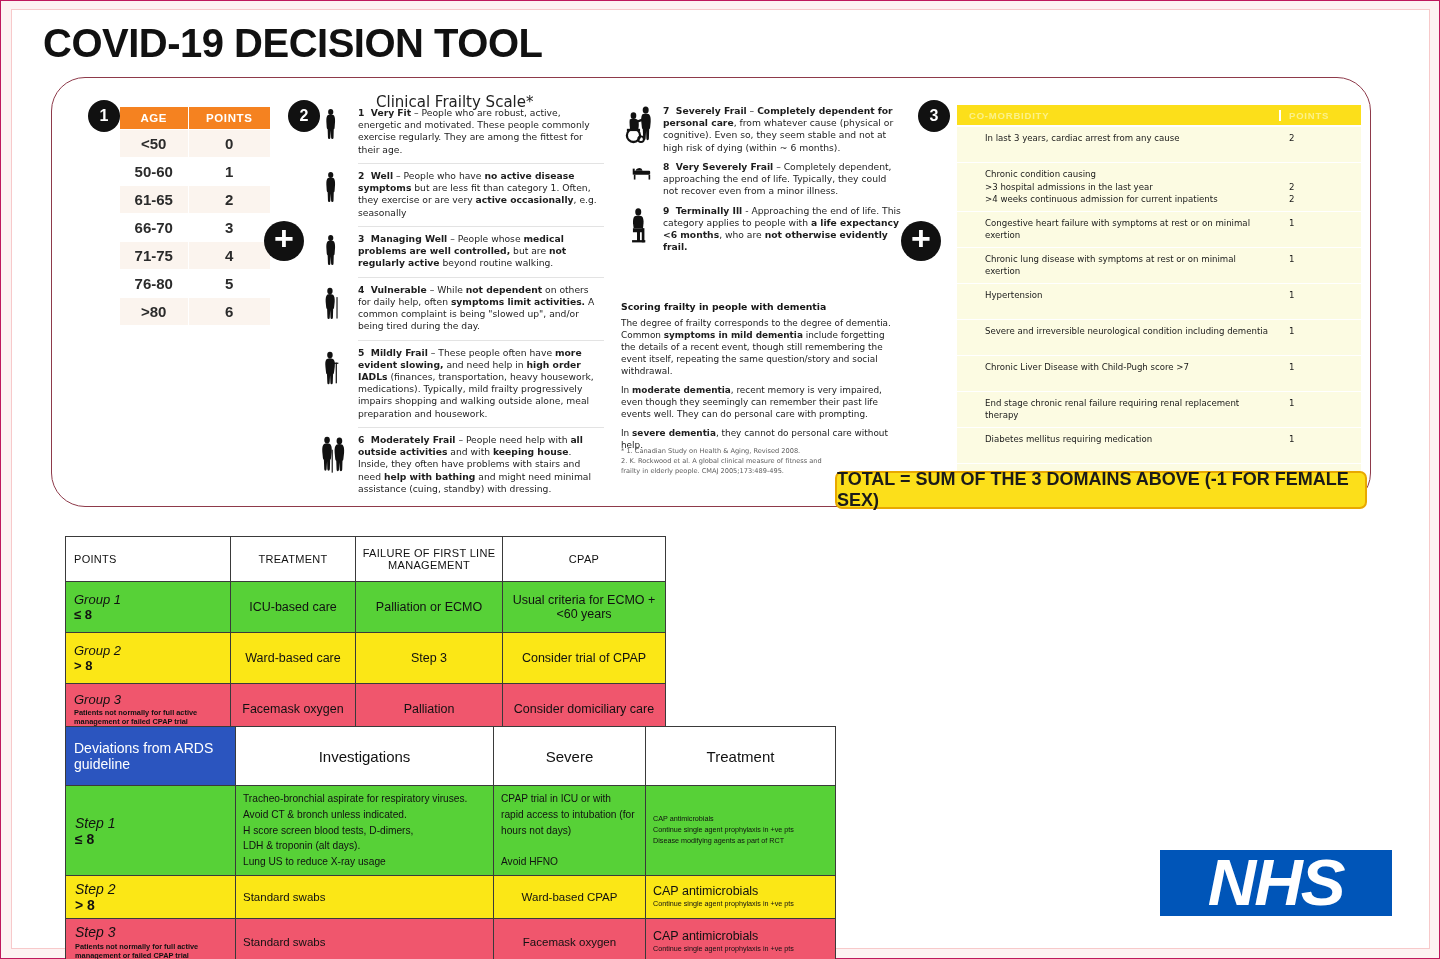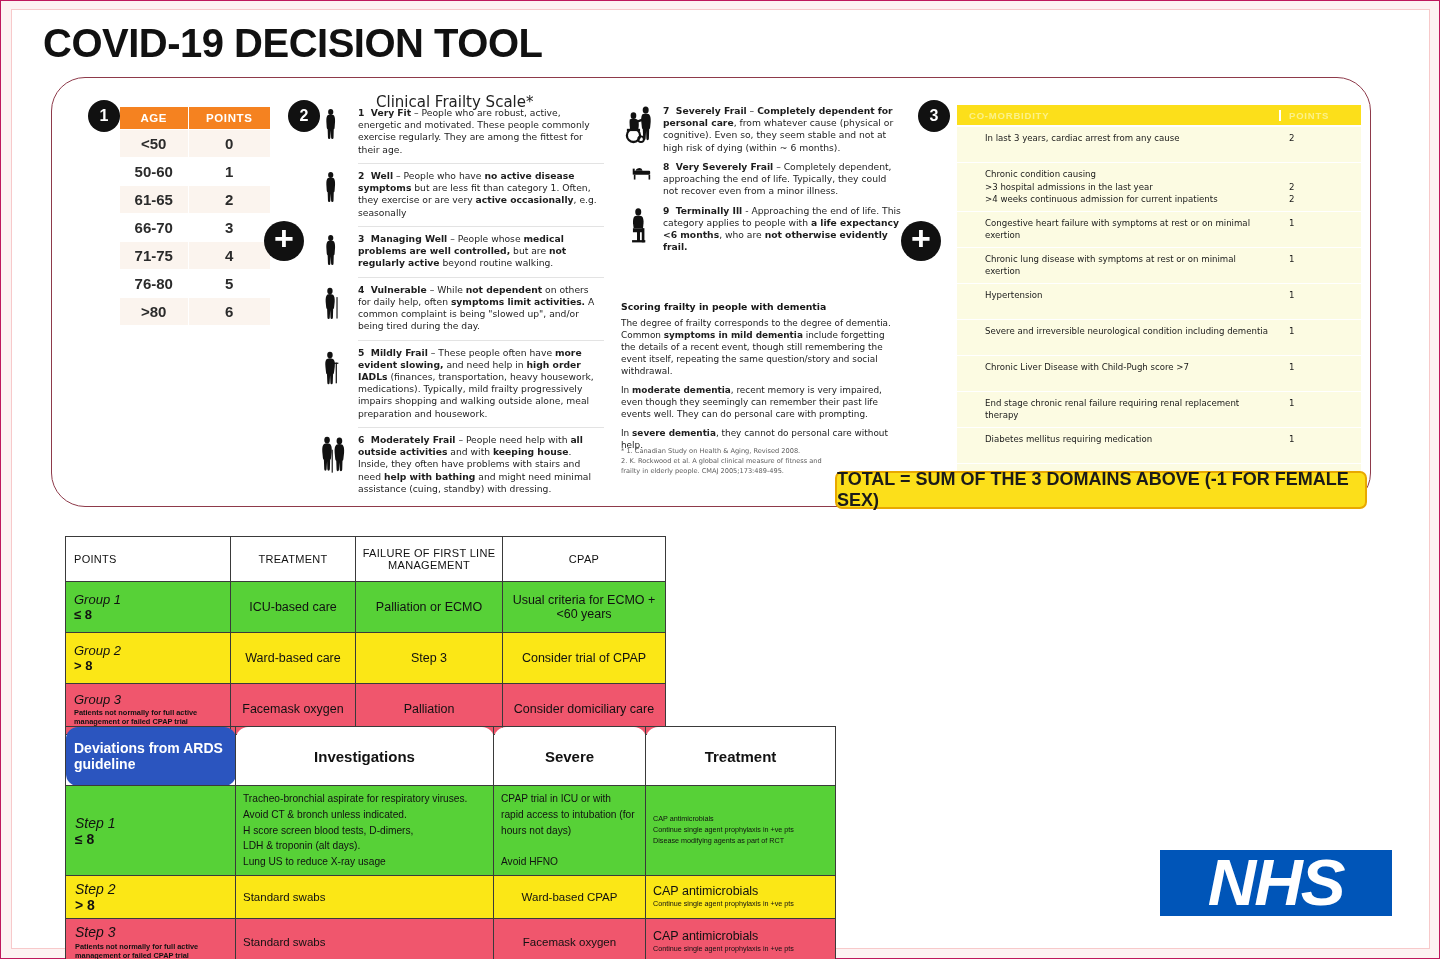--- a/index.html
+++ b/index.html
@@ -232,22 +232,22 @@
     border-collapse:collapse;
     table-layout:fixed;
   }
   #ards-table th,#ards-table td{
     border:1.6px solid #3a3a3a;
     vertical-align:middle;
     padding:5px 7px;
   }
   #ards-table thead th{
     background:#ffffff;
-    font-size:15px;font-weight:bold;color:#111;
-    text-align:center;height:48px;border-radius:12px;
+    font-size:15px;font-weight:normal;color:#111;
+    text-align:center;height:48px;
   }
   #ards-table thead th.blue{
     background:#2b55bf;color:#ffffff;
     text-align:left;font-size:14px;line-height:1.15;
     padding-left:8px;
   }
   #ards-table td{
     font-size:11.5px;color:#111;vertical-align:middle;
   }
   #ards-table td.step{

